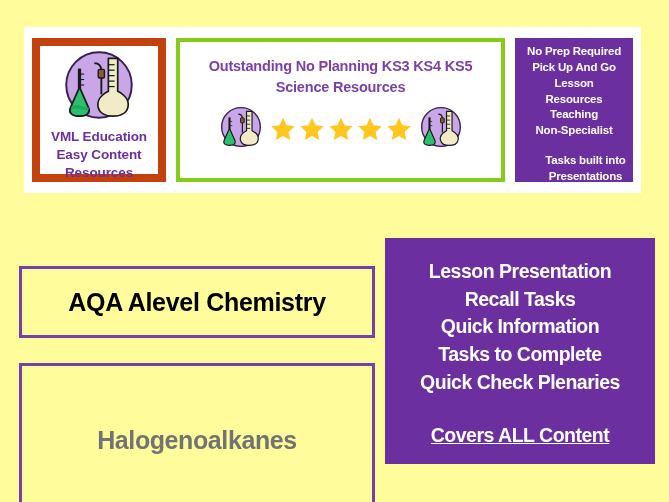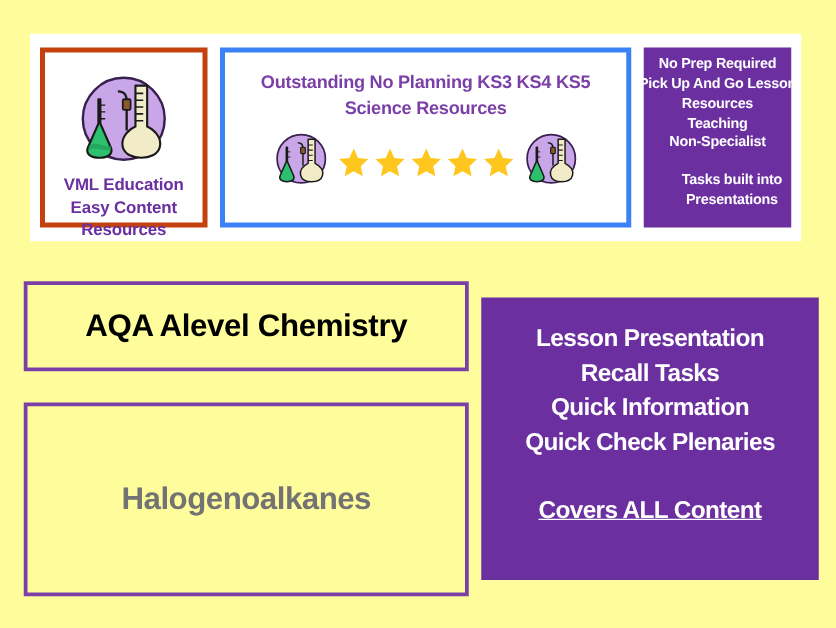--- a/index.html
+++ b/index.html
@@ -28,46 +28,46 @@
     align-items: center;
   }
 
   
   .logo-card {
     position: absolute;
     left: 8px;
     top: 11px;
     width: 134px;
     height: 144px;
-    border: 4px solid #c2410c;
+    border: 8px solid #c2410c;
     background: #FFFFFF;
     box-sizing: border-box;
     display: flex;
     flex-direction: column;
     align-items: center;
     justify-content: flex-start;
-    padding-top: 14px;
+    padding-top: 0;
   }
   .logo-card .brand-lines {
     color: #6A2FA0;
     font-size: 13.5px;
     font-weight: bold;
     line-height: 1.32;
     text-align: center;
     letter-spacing: -0.1px;
   }
 
   
   .mid-card {
     position: absolute;
     left: 152px;
     top: 11px;
     width: 329px;
     height: 144px;
-    border: 4px solid #3b82f6;
+    border: 4px solid #84cc16;
     background: #FFFFFF;
     box-sizing: border-box;
     display: flex;
     flex-direction: column;
     align-items: center;
   }
   .mid-card .headline {
     color: #7B3FA8;
     font-size: 14.5px;
     font-weight: bold;
@@ -111,37 +111,38 @@
     justify-content: flex-start;
     padding-top: 6px;
   }
   .banner-right .blk {
     color: #FFFFFF;
     font-size: 11.5px;
     font-weight: bold;
     text-align: center;
     line-height: 1.38;
     letter-spacing: -0.2px;
-    width: 136px;
+    width: 116px;
   }
   .banner-right .blk.second {
     margin-top: 14px;
     margin-left: 23px;
   }
 
   
   .ybox {
     position: absolute;
     background: #FFFD9B;
     border: 3px solid #7B3FA8;
     box-sizing: border-box;
     display: flex;
     align-items: center;
     justify-content: center;
     text-align: center;
+    margin-top: 41px;
   }
   .ybox-exam {
     left: 19px;
     top: 225px;
     width: 356px;
     height: 72px;
   }
   .ybox-exam .t {
     color: #000000;
     font-size: 25px;
@@ -316,15 +317,16 @@
 </div>
 
 <div class="ybox ybox-title">
   <span class="t">Halogenoalkanes</span>
 </div>
 
 <div class="purple-panel">
   <div class="line">Lesson Presentation</div>
   <div class="line">Recall Tasks</div>
   <div class="line">Quick Information</div>
+  <div class="line">Tasks to Complete</div>
   <div class="line">Quick Check Plenaries</div>
   <div class="line spaced">Covers ALL Content</div>
 </div>
 
 </body></html>

